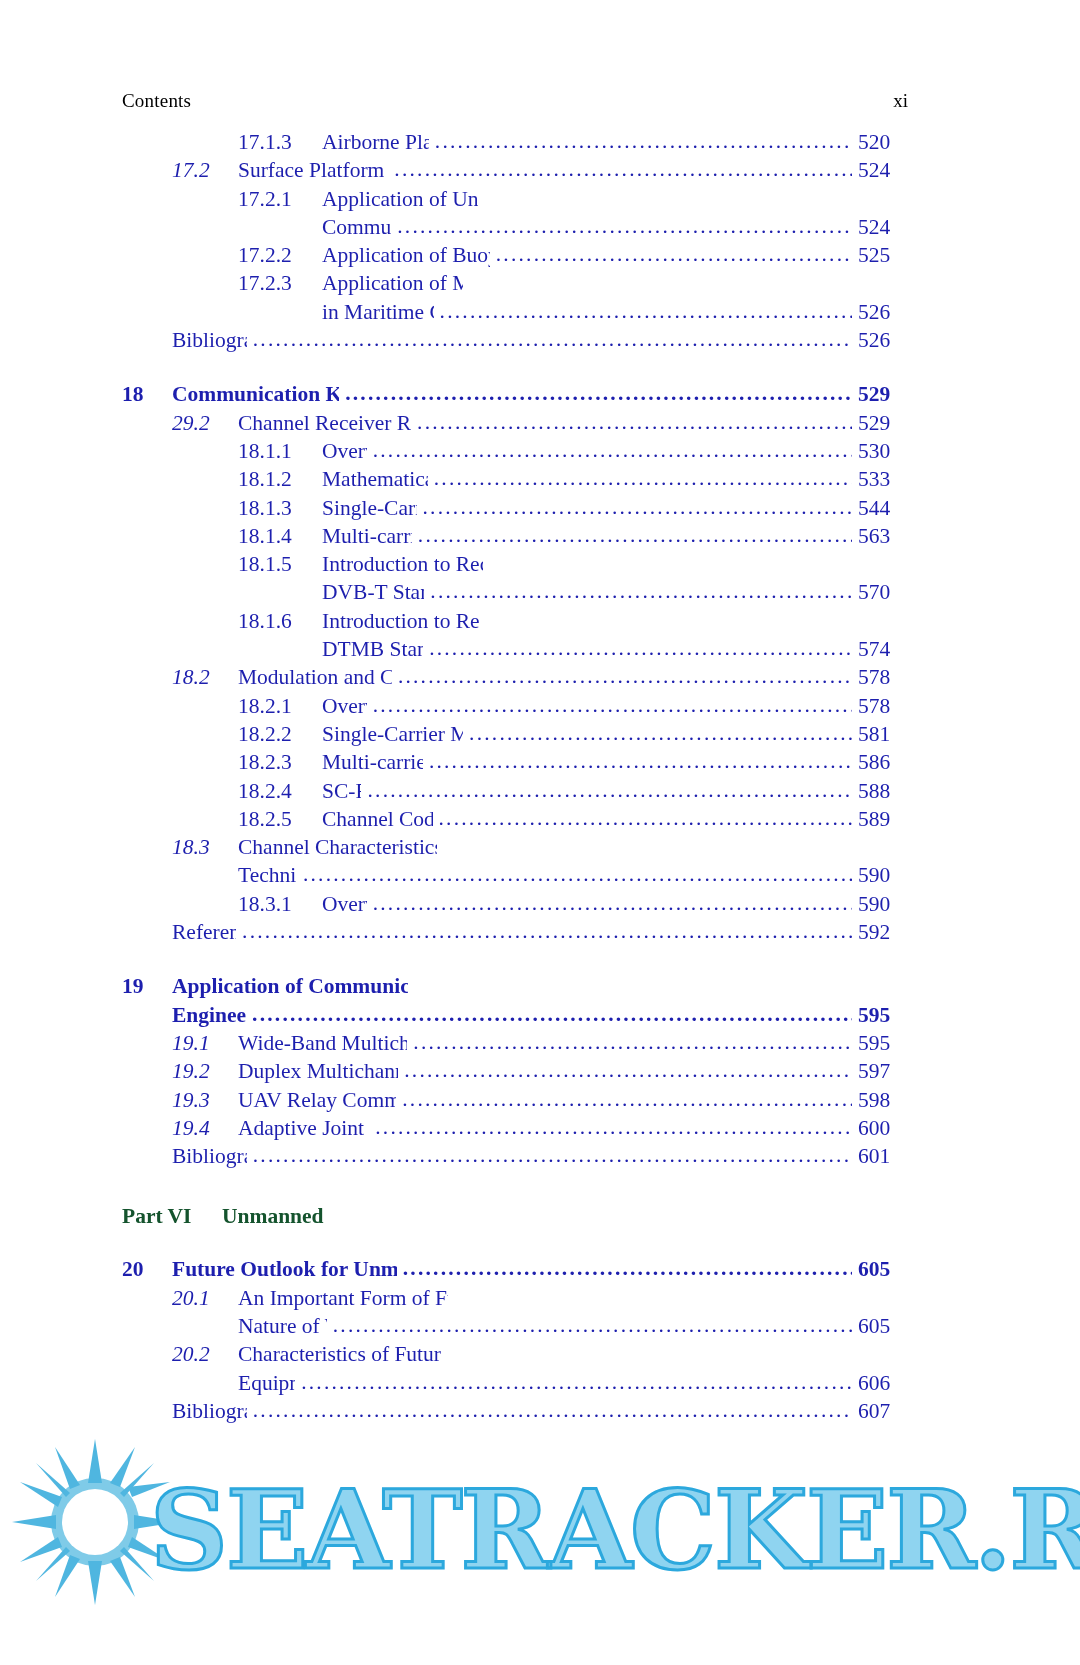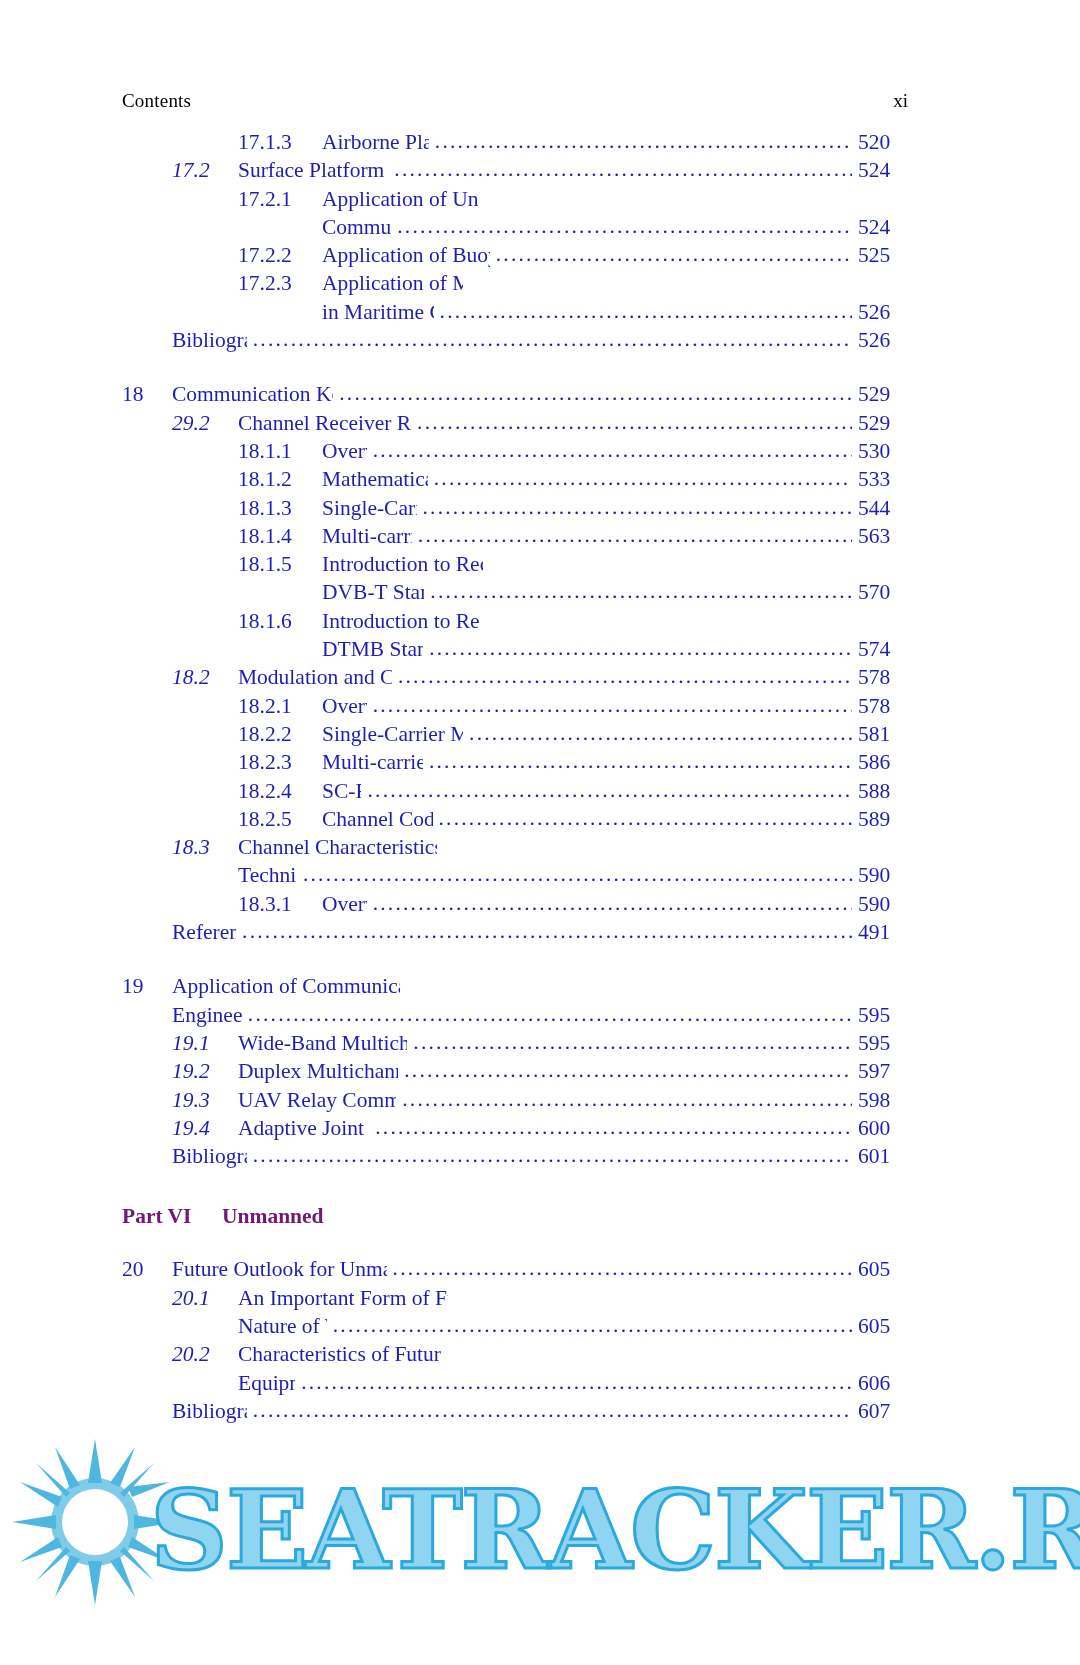--- a/index.html
+++ b/index.html
@@ -45,21 +45,21 @@
   }
 
   .row {
     display: flex;
     align-items: baseline;
     font-size: 21.5px;
     line-height: 28.3px;
     color: #1d1fae;
     white-space: nowrap;
   }
-  .row.bold { font-weight: normal; }
+  .row.bold { font-weight: bold; }
 
   
   .num {
     flex: 0 0 auto;
     text-align: left;
   }
   .lvl0 .num { width: 50px; margin-left: 0px; }
   .lvl1 .num { width: 66px; margin-left: 50px; font-style: italic; }
   .lvl2 .num { width: 84px; margin-left: 116px; }
   .lvl-lbl .num { width: 0px; margin-left: 50px; }
@@ -89,21 +89,21 @@
 
   
   .cont .num { visibility: hidden; }
   .spacer-md { height: 26px; }
   .spacer-lg { height: 34px; }
 
   .part-row {
     display: flex;
     font-weight: bold;
     font-size: 21.5px;
-    color: #701a75;
+    color: #14532d;
   }
   .part-row .part-label { width: 100px; }
 
   
   .watermark {
     position: absolute;
     left: 0;
     bottom: 0px;
     width: 1080px;
     height: 250px;
@@ -301,21 +301,21 @@
       <div class="row lvl2">
         <span class="num">18.3.1</span>
         <span class="title">Overview</span>
         <span class="dots">........................................................................................................................</span>
         <span class="pg">590</span>
       </div>
       <div class="row lvl-lbl">
         <span class="num"></span>
         <span class="title">References</span>
         <span class="dots">........................................................................................................................</span>
-        <span class="pg">491</span>
+        <span class="pg">592</span>
       </div>
       <div class="spacer-md"></div>
       <div class="row lvl0 bold nodots">
         <span class="num">19</span>
         <span class="title">Application of Communication Technology in Marine</span>
         <span class="dots">........................................................................................................................</span>
         <span class="pg"></span>
       </div>
       <div class="row lvl0 bold cont">
         <span class="num"></span>

